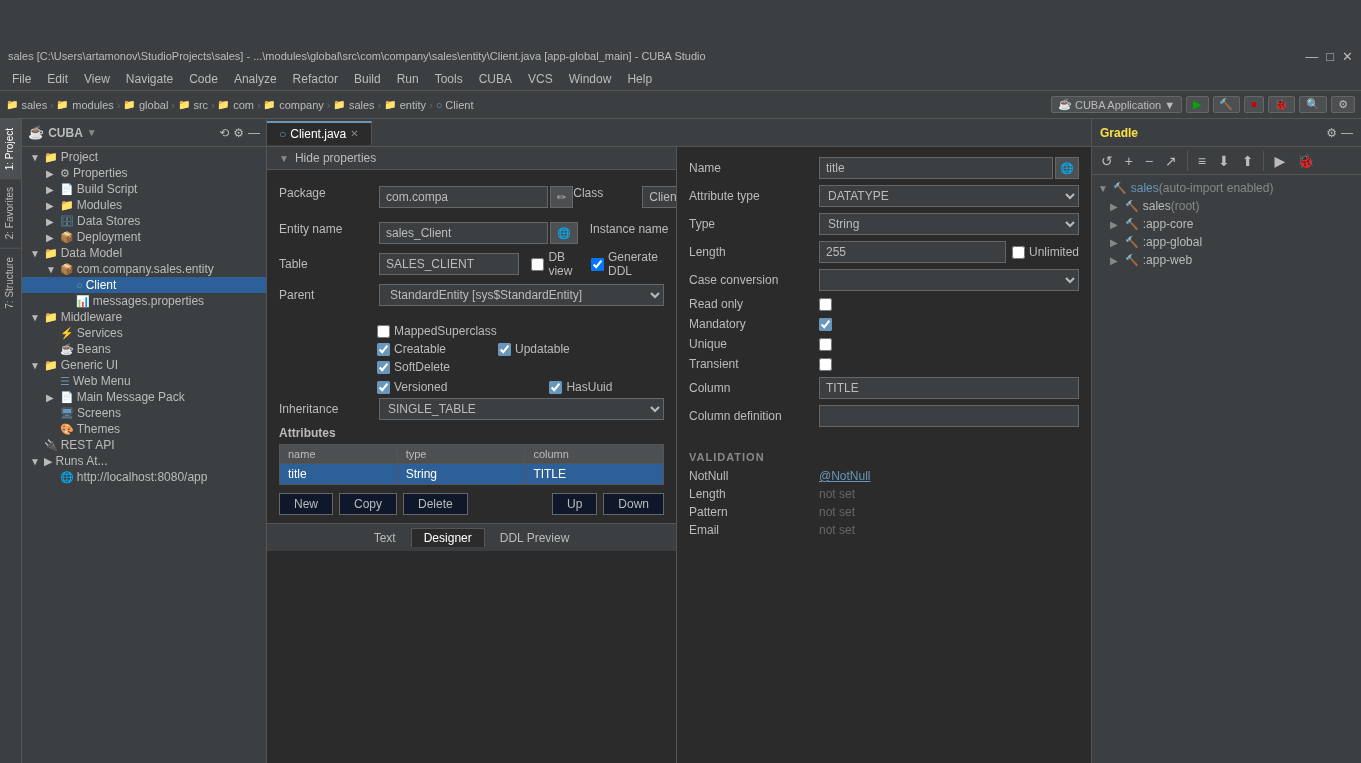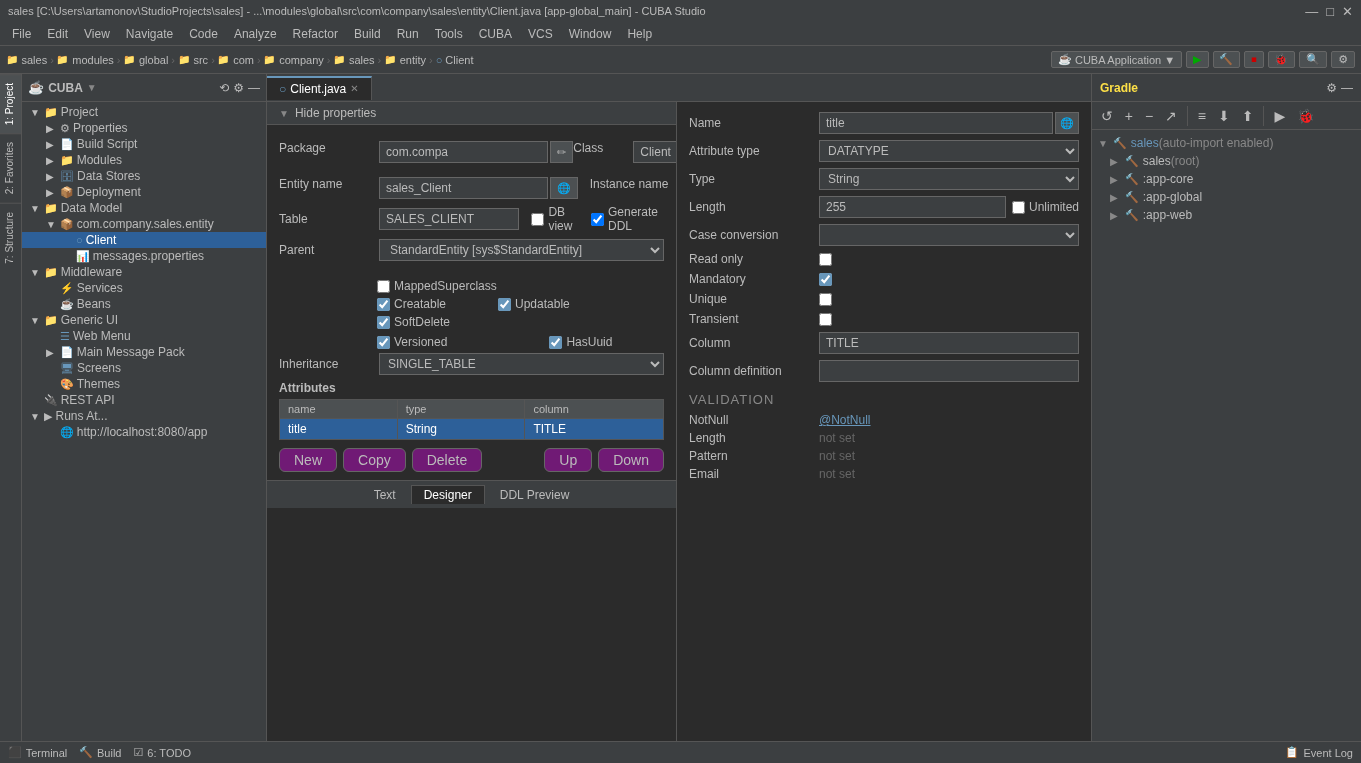--- a/index.html
+++ b/index.html
@@ -1,19 +1,19 @@
 <!DOCTYPE html>
 <html><head>
   <meta charset="utf-8">
   <style>
     * { box-sizing: border-box; margin: 0; padding: 0; }
     body { font-family: 'Segoe UI', Arial, sans-serif; font-size: 12px; background: #3c3f41; color: #bbbbbb; overflow: hidden; width: 1361px; height: 763px; }
 
     
-    #title-bar { background: #3c3f41; height: 22px; display: flex; align-items: center; padding: 0 8px; color: #bbbbbb; font-size: 11px; justify-content: space-between; }
+    #title-bar { background: #3c3f41; height: 22px; display: flex; align-items: center; padding: 0 8px; color: #bbbbbb; font-size: 11px; justify-content: space-between; margin-top: 45px; }
     #title-bar-left { display: flex; align-items: center; gap: 6px; }
     #title-bar-controls { display: flex; gap: 8px; }
     #title-bar-controls span { cursor: pointer; color: #bbbbbb; font-size: 13px; }
 
     
     #menu-bar { background: #3c3f41; height: 24px; display: flex; align-items: center; padding: 0 4px; border-bottom: 1px solid #555; }
     .menu-item { color: #bbbbbb; padding: 2px 8px; cursor: pointer; font-size: 12px; }
 
     
     #nav-bar { background: #3c3f41; height: 28px; display: flex; align-items: center; padding: 0 6px; border-bottom: 1px solid #555; gap: 3px; }
@@ -80,35 +80,35 @@
     
     .attributes-section { padding: 0 12px; }
     .attributes-header { color: #bbbbbb; font-size: 12px; margin-bottom: 4px; font-weight: bold; }
     .attr-table { width: 100%; border-collapse: collapse; background: #3c3f41; }
     .attr-table th { background: #4c5052; color: #bbbbbb; font-size: 11px; padding: 3px 8px; text-align: left; border: 1px solid #555; font-weight: normal; }
     .attr-table td { color: #bbbbbb; font-size: 12px; padding: 3px 8px; border: 1px solid #555; }
     .attr-table tr.selected td { background: #2d6099; color: white; }
 
     
     .attr-actions { display: flex; gap: 6px; padding: 8px 12px; }
-    .attr-btn { background: #701a75; border: 1px solid #666; color: #bbbbbb; padding: 3px 14px; cursor: pointer; font-size: 14px; border-radius: 6px; }
+    .attr-btn { background: #0f172a; border: 1px solid #666; color: #bbbbbb; padding: 3px 14px; cursor: pointer; font-size: 12px; border-radius: 0; }
 
     
     .prop-row { display: flex; align-items: center; margin-bottom: 6px; }
     .prop-label { width: 130px; color: #bbbbbb; font-size: 12px; flex-shrink: 0; }
     .prop-control { flex: 1; background: #3c3f41; border: 1px solid #666; color: #bbbbbb; padding: 2px 6px; font-size: 12px; height: 22px; outline: none; }
     .prop-control-group { display: flex; flex: 1; }
     .prop-select { flex: 1; background: #3c3f41; border: 1px solid #666; color: #bbbbbb; font-size: 12px; height: 22px; padding: 0 4px; outline: none; }
     .prop-checkbox-row { display: flex; align-items: center; margin-bottom: 6px; }
     .prop-checkbox-label { width: 130px; color: #bbbbbb; font-size: 12px; }
     .prop-checkbox { accent-color: #6897bb; }
     .globe-btn { background: #4c5052; border: 1px solid #666; color: #bbbbbb; cursor: pointer; padding: 1px 4px; font-size: 11px; height: 22px; margin-left: 2px; }
 
     
-    .section-header { color: #888888; font-size: 13px; font-weight: normal; letter-spacing: 1px; margin: 10px 0 6px; }
+    .section-header { color: #888888; font-size: 11px; font-weight: bold; letter-spacing: 1px; margin: 24px 0 6px; }
     .validation-row { display: flex; align-items: center; margin-bottom: 4px; }
     .val-label { width: 130px; color: #bbbbbb; font-size: 12px; }
     .val-value { color: #bbbbbb; font-size: 12px; }
     .val-value.link { color: #6897bb; text-decoration: underline; cursor: pointer; }
     .val-value.not-set { color: #666666; cursor: pointer; }
 
     
     #bottom-tabs { height: 22px; background: #3c3f41; border-top: 1px solid #555; display: flex; align-items: center; padding: 0 4px; gap: 2px; justify-content: center; }
     .bottom-tab { padding: 2px 12px; font-size: 12px; color: #bbbbbb; cursor: pointer; border: 1px solid transparent; }
     .bottom-tab.active { background: #2b2b2b; border-color: #555; color: #ffffff; border-bottom: none; }
@@ -385,21 +385,21 @@
         </div>
 
         <div class="form-section">
           <div class="form-row">
             <span class="form-label">Package</span>
             <div class="form-control-group">
               <input type="text" class="form-control" value="com.compa" style="flex: 1 1 0%;">
               <button class="form-btn">✏</button>
             </div>
             <span style="width:16px;"></span>
-            <span class="form-label" style="width:60px;">Class</span>
+            <span class="form-label" style="width:69px;">Class</span>
             <div class="form-control-group">
               <input type="text" class="form-control" value="Client" style="flex: 1 1 0%;">
 
             </div>
           </div>
           <div class="form-row">
             <span class="form-label">Entity name</span>
             <div class="form-control-group">
               <input type="text" class="form-control" value="sales_Client" style="flex: 1 1 0%;">
               <button class="form-btn">🌐</button>

